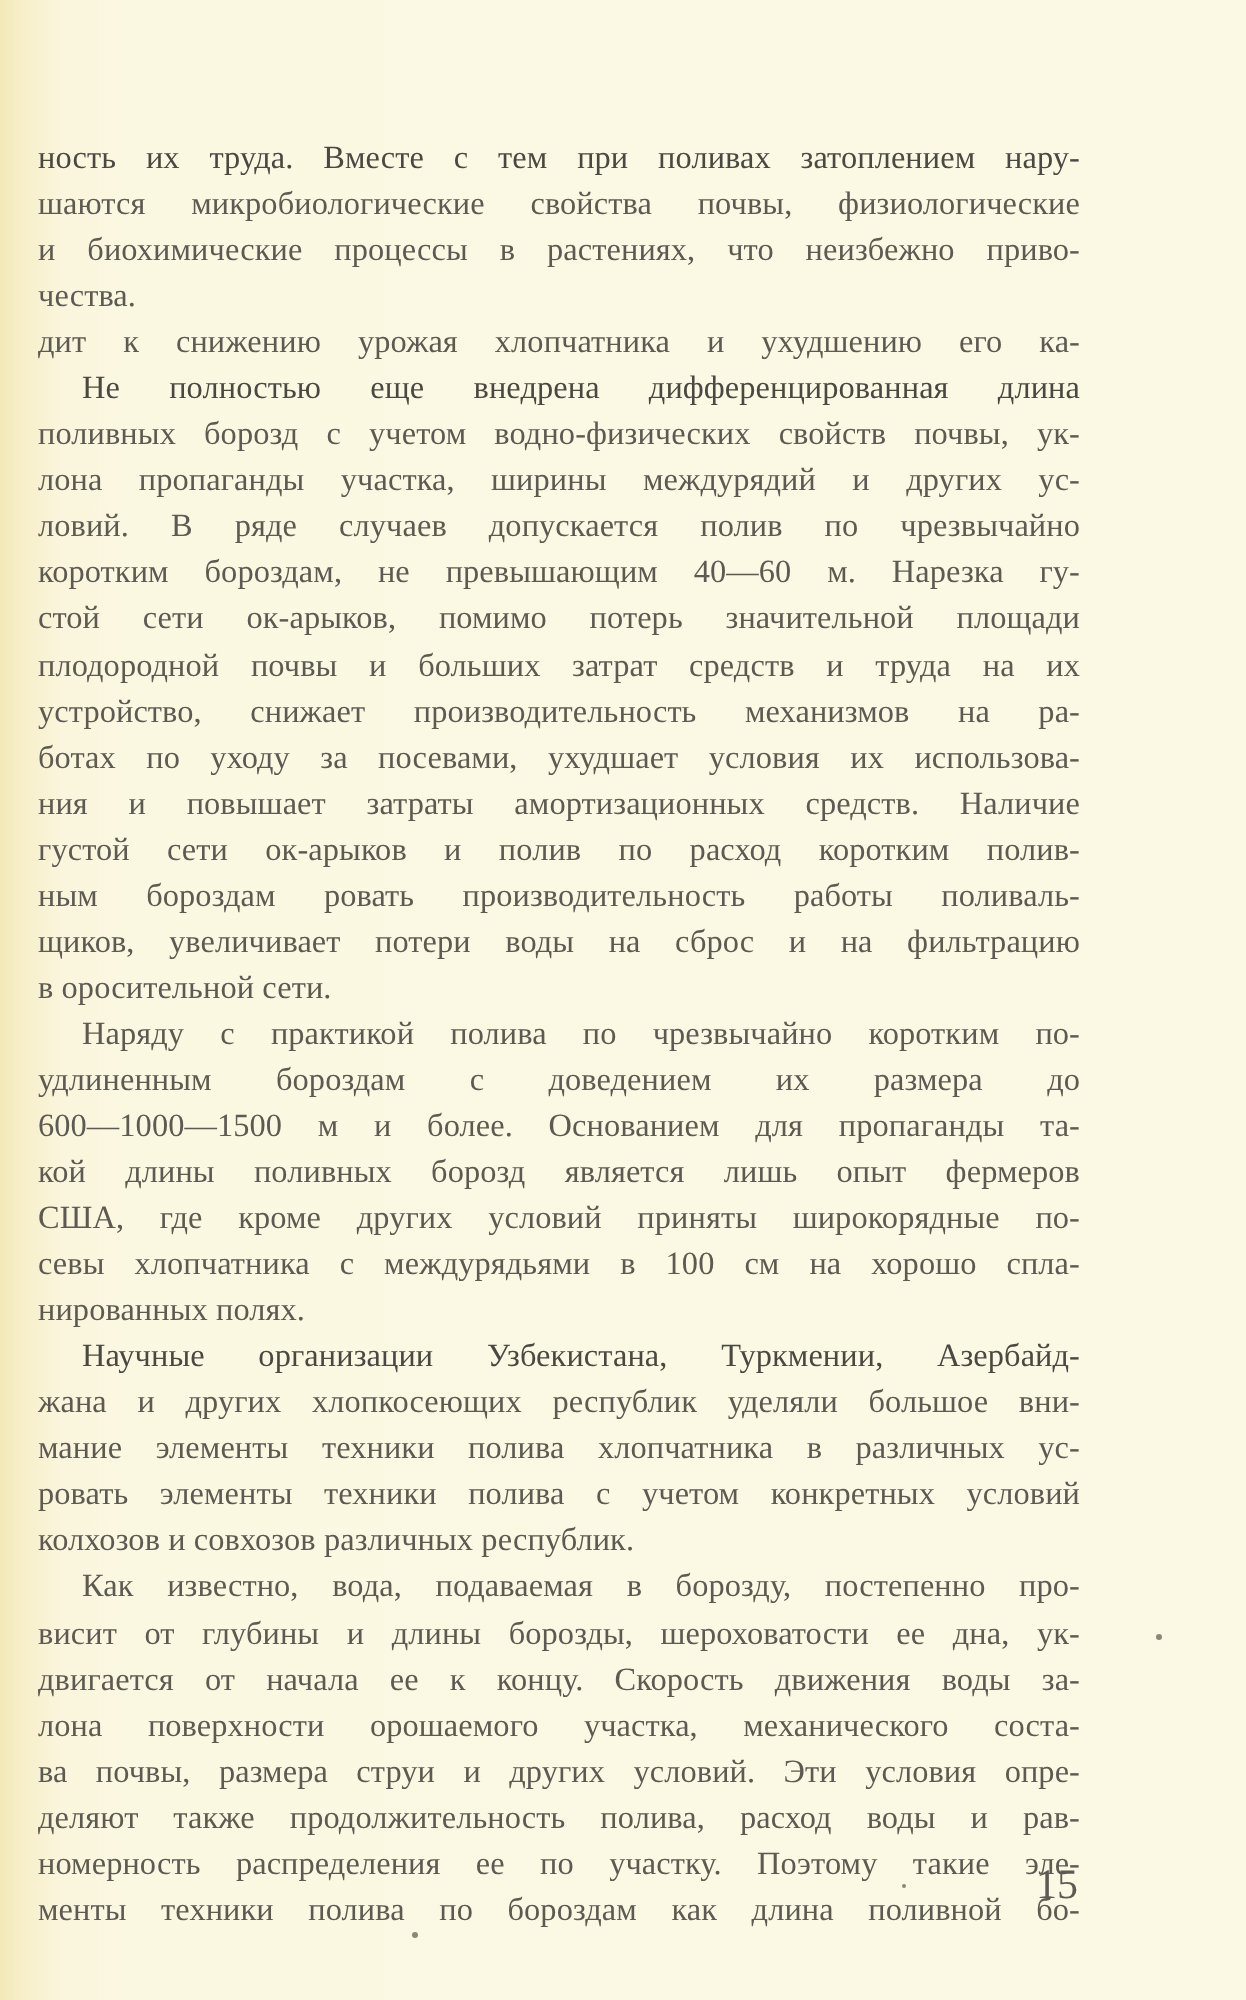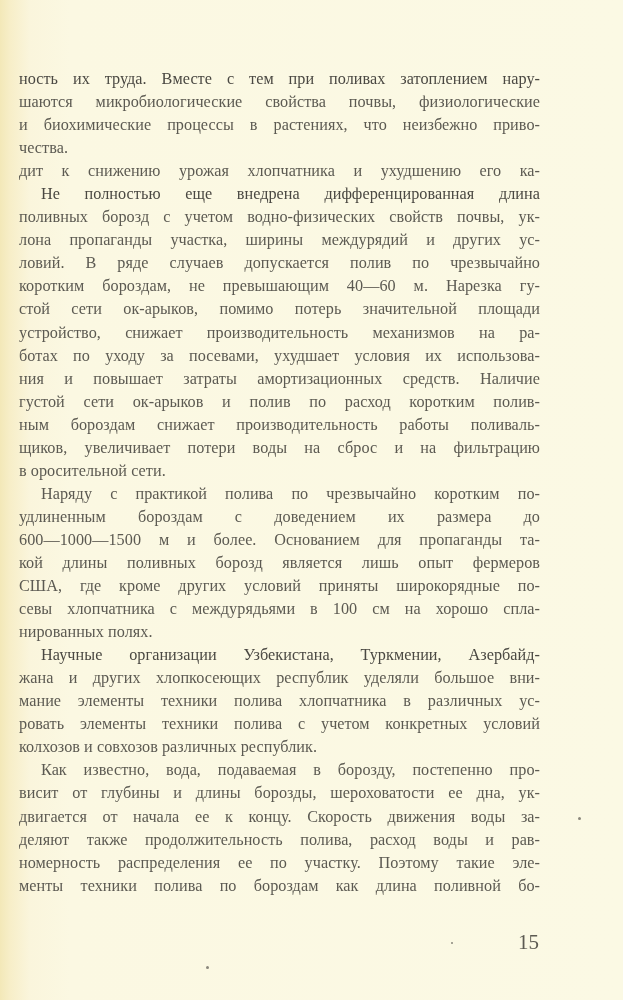--- a/index.html
+++ b/index.html
@@ -75,25 +75,26 @@
       <span class="line">дит к снижению урожая хлопчатника и ухудшению его ка-</span>
     </div>
 
     <div>
       <span class="line indent dark">Не полностью еще внедрена  дифференцированная  длина</span>
       <span class="line">поливных борозд с учетом водно-физических свойств почвы, ук-</span>
       <span class="line">лона пропаганды участка, ширины междурядий и других ус-</span>
       <span class="line">ловий. В ряде  случаев допускается  полив  по чрезвычайно</span>
       <span class="line">коротким бороздам, не превышающим 40—60  м. Нарезка гу-</span>
       <span class="line">стой сети ок-арыков, помимо потерь значительной площади</span>
+      <span class="line">плодородной почвы и больших затрат средств и труда на их</span>
       <span class="line">устройство, снижает производительность механизмов на ра-</span>
       <span class="line">ботах по уходу за посевами, ухудшает условия их использова-</span>
       <span class="line">ния и повышает затраты амортизационных средств. Наличие</span>
       <span class="line">густой сети ок-арыков и полив по расход коротким полив-</span>
-      <span class="line">ным бороздам снижает производительность работы поливаль-</span>
+      <span class="line">ным бороздам ровать производительность работы поливаль-</span>
       <span class="line">щиков, увеличивает потери  воды на сброс и на фильтрацию</span>
       <span class="line last">в оросительной сети.</span>
     </div>
 
     <div>
       <span class="line indent">Наряду с практикой полива по чрезвычайно коротким по-</span>
       <span class="line">удлиненным   бороздам   с  доведением   их   размера   до</span>
       <span class="line">600—1000—1500 м и более. Основанием  для пропаганды та-</span>
       <span class="line">кой длины поливных борозд является лишь опыт  фермеров</span>
       <span class="line">США, где кроме других условий приняты широкорядные по-</span>
@@ -106,20 +107,22 @@
       <span class="line">жана и других хлопкосеющих республик уделяли большое вни-</span>
       <span class="line">мание элементы техники полива хлопчатника в различных ус-</span>
       <span class="line">ровать элементы техники полива с учетом конкретных условий</span>
       <span class="line last">колхозов и совхозов различных республик.</span>
     </div>
 
     <div>
       <span class="line indent">Как известно, вода, подаваемая в борозду, постепенно про-</span>
       <span class="line">висит от глубины и длины борозды, шероховатости ее дна, ук-</span>
       <span class="line">двигается от начала ее к концу. Скорость движения воды за-</span>
+      <span class="line">лона поверхности орошаемого участка, механического соста-</span>
+      <span class="line">ва почвы, размера струи и других условий. Эти условия опре-</span>
       <span class="line">деляют также продолжительность полива, расход воды и рав-</span>
       <span class="line">номерность распределения ее по участку. Поэтому такие эле-</span>
       <span class="line">менты техники полива по бороздам как длина поливной бо-</span>
 
     </div>
 
   </div>
 
   <div class="page-number">15</div>
 

